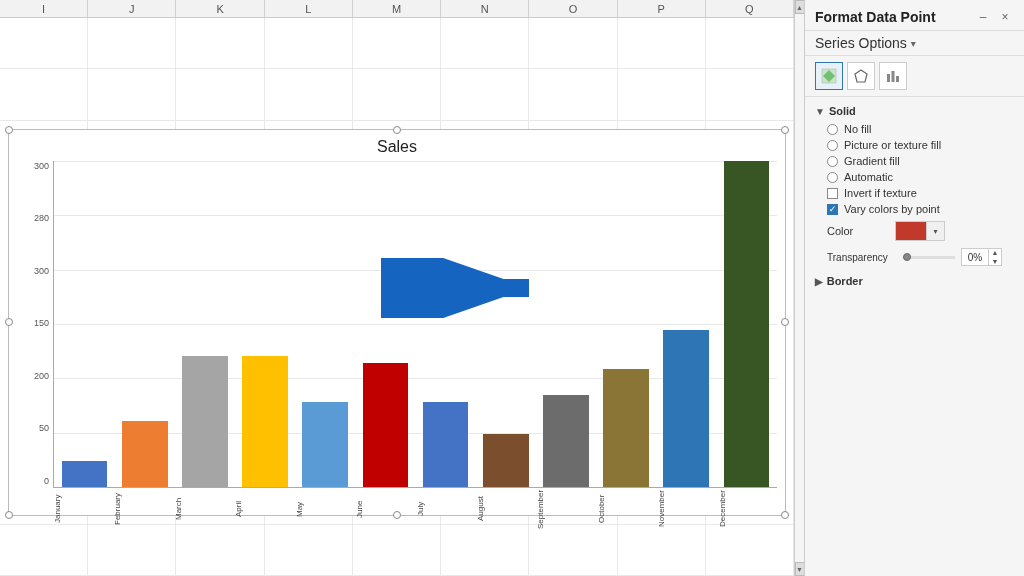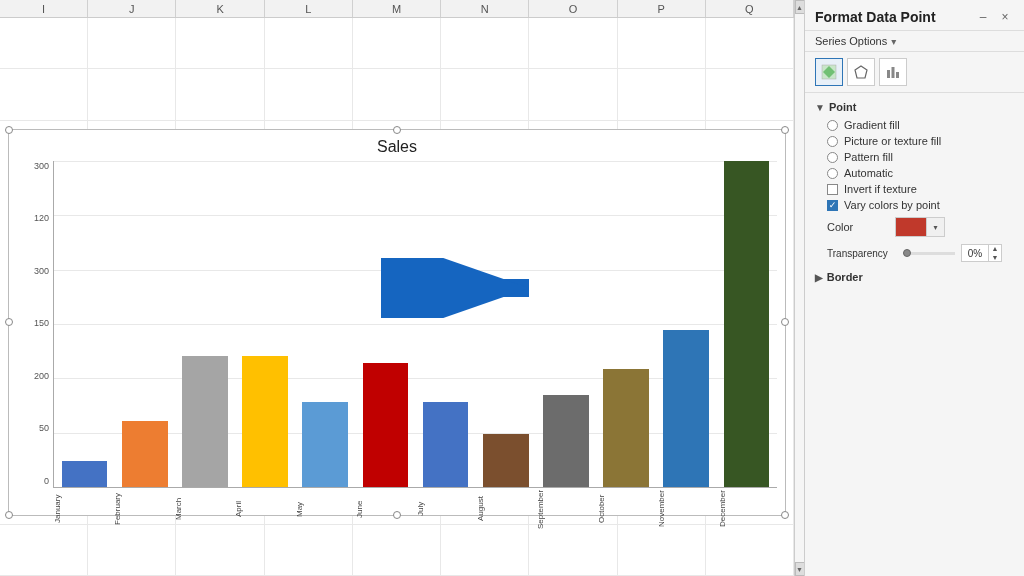--- a/index.html
+++ b/index.html
@@ -63,21 +63,21 @@
 
     .series-options-row {
       padding: 4px 10px;
       display: flex;
       align-items: center;
       gap: 4px;
       border-bottom: 1px solid #ddd;
     }
 
     .series-label {
-      font-size: 11px;
+      font-size: 14px;
       color: #333;
       font-weight: 500;
     }
 
     .series-dropdown-arrow {
       font-size: 10px;
       color: #666;
     }
 
     .series-icons {
@@ -450,21 +450,21 @@
         <div class="chart-title">Sales</div>
 
         <div style="display:flex; height:calc(100% - 50px); position:relative;">
 
           <div style="width:36px; display:flex; flex-direction:column-reverse; justify-content:space-between; font-size:9px; color:#555; text-align:right; padding-right:4px; padding-bottom:2px;">
             <span>0</span>
             <span>50</span>
             <span>200</span>
             <span>150</span>
             <span>300</span>
-            <span>120</span>
+            <span>280</span>
             <span>300</span>
           </div>
 
           <div id="bars-area" style="flex:1; border-left:1px solid #aaa; border-bottom:1px solid #aaa; display:flex; align-items:flex-end; padding:0 2px; gap:3px; position:relative; background-image: repeating-linear-gradient(to top, transparent 0%, transparent calc(100%/6 - 1px), #e8e8e8 calc(100%/6 - 1px), #e8e8e8 calc(100%/6));">
           <div style="flex: 1 1 0%; display: flex; align-items: flex-end; height: 100%; justify-content: center;">
                 <div style="width: 80%; height: 8%; background: rgb(68, 114, 196); position: relative; z-index: 1;"></div>
               </div>
               <div style="flex: 1 1 0%; display: flex; align-items: flex-end; height: 100%; justify-content: center;">
                 <div style="width: 80%; height: 20%; background: rgb(237, 125, 49); position: relative; z-index: 1;"></div>
               </div>
@@ -590,39 +590,39 @@
         <rect x="5.5" y="2" width="3" height="11" fill="#888"></rect>
         <rect x="10" y="7" width="3" height="6" fill="#888"></rect>
       </svg>
     </div>
   </div>
 
   <div class="pane-body">
 
     <div class="section-header">
       <span class="section-triangle">▼</span>
-      <span>Point</span>
-    </div>
-
-
+      <span>Solid</span>
+    </div>
+
+    <div class="radio-option">
+      <div class="radio-circle"></div>
+      <span class="option-label">No fill</span>
+    </div>
+
+
+    <div class="radio-option">
+      <div class="radio-circle"></div>
+      <span class="option-label">Picture or texture fill</span>
+    </div>
 
     <div class="radio-option">
       <div class="radio-circle"></div>
       <span class="option-label">Gradient fill</span>
     </div>
 
-    <div class="radio-option">
-      <div class="radio-circle"></div>
-      <span class="option-label">Picture or texture fill</span>
-    </div>
-
-    <div class="radio-option">
-      <div class="radio-circle"></div>
-      <span class="option-label">Pattern fill</span>
-    </div>
 
     <div class="radio-option">
       <div class="radio-circle"></div>
       <span class="option-label">Automatic</span>
     </div>
 
     <div class="checkbox-option">
       <div class="checkbox-box"></div>
       <span class="option-label">Invert if texture</span>
     </div>

